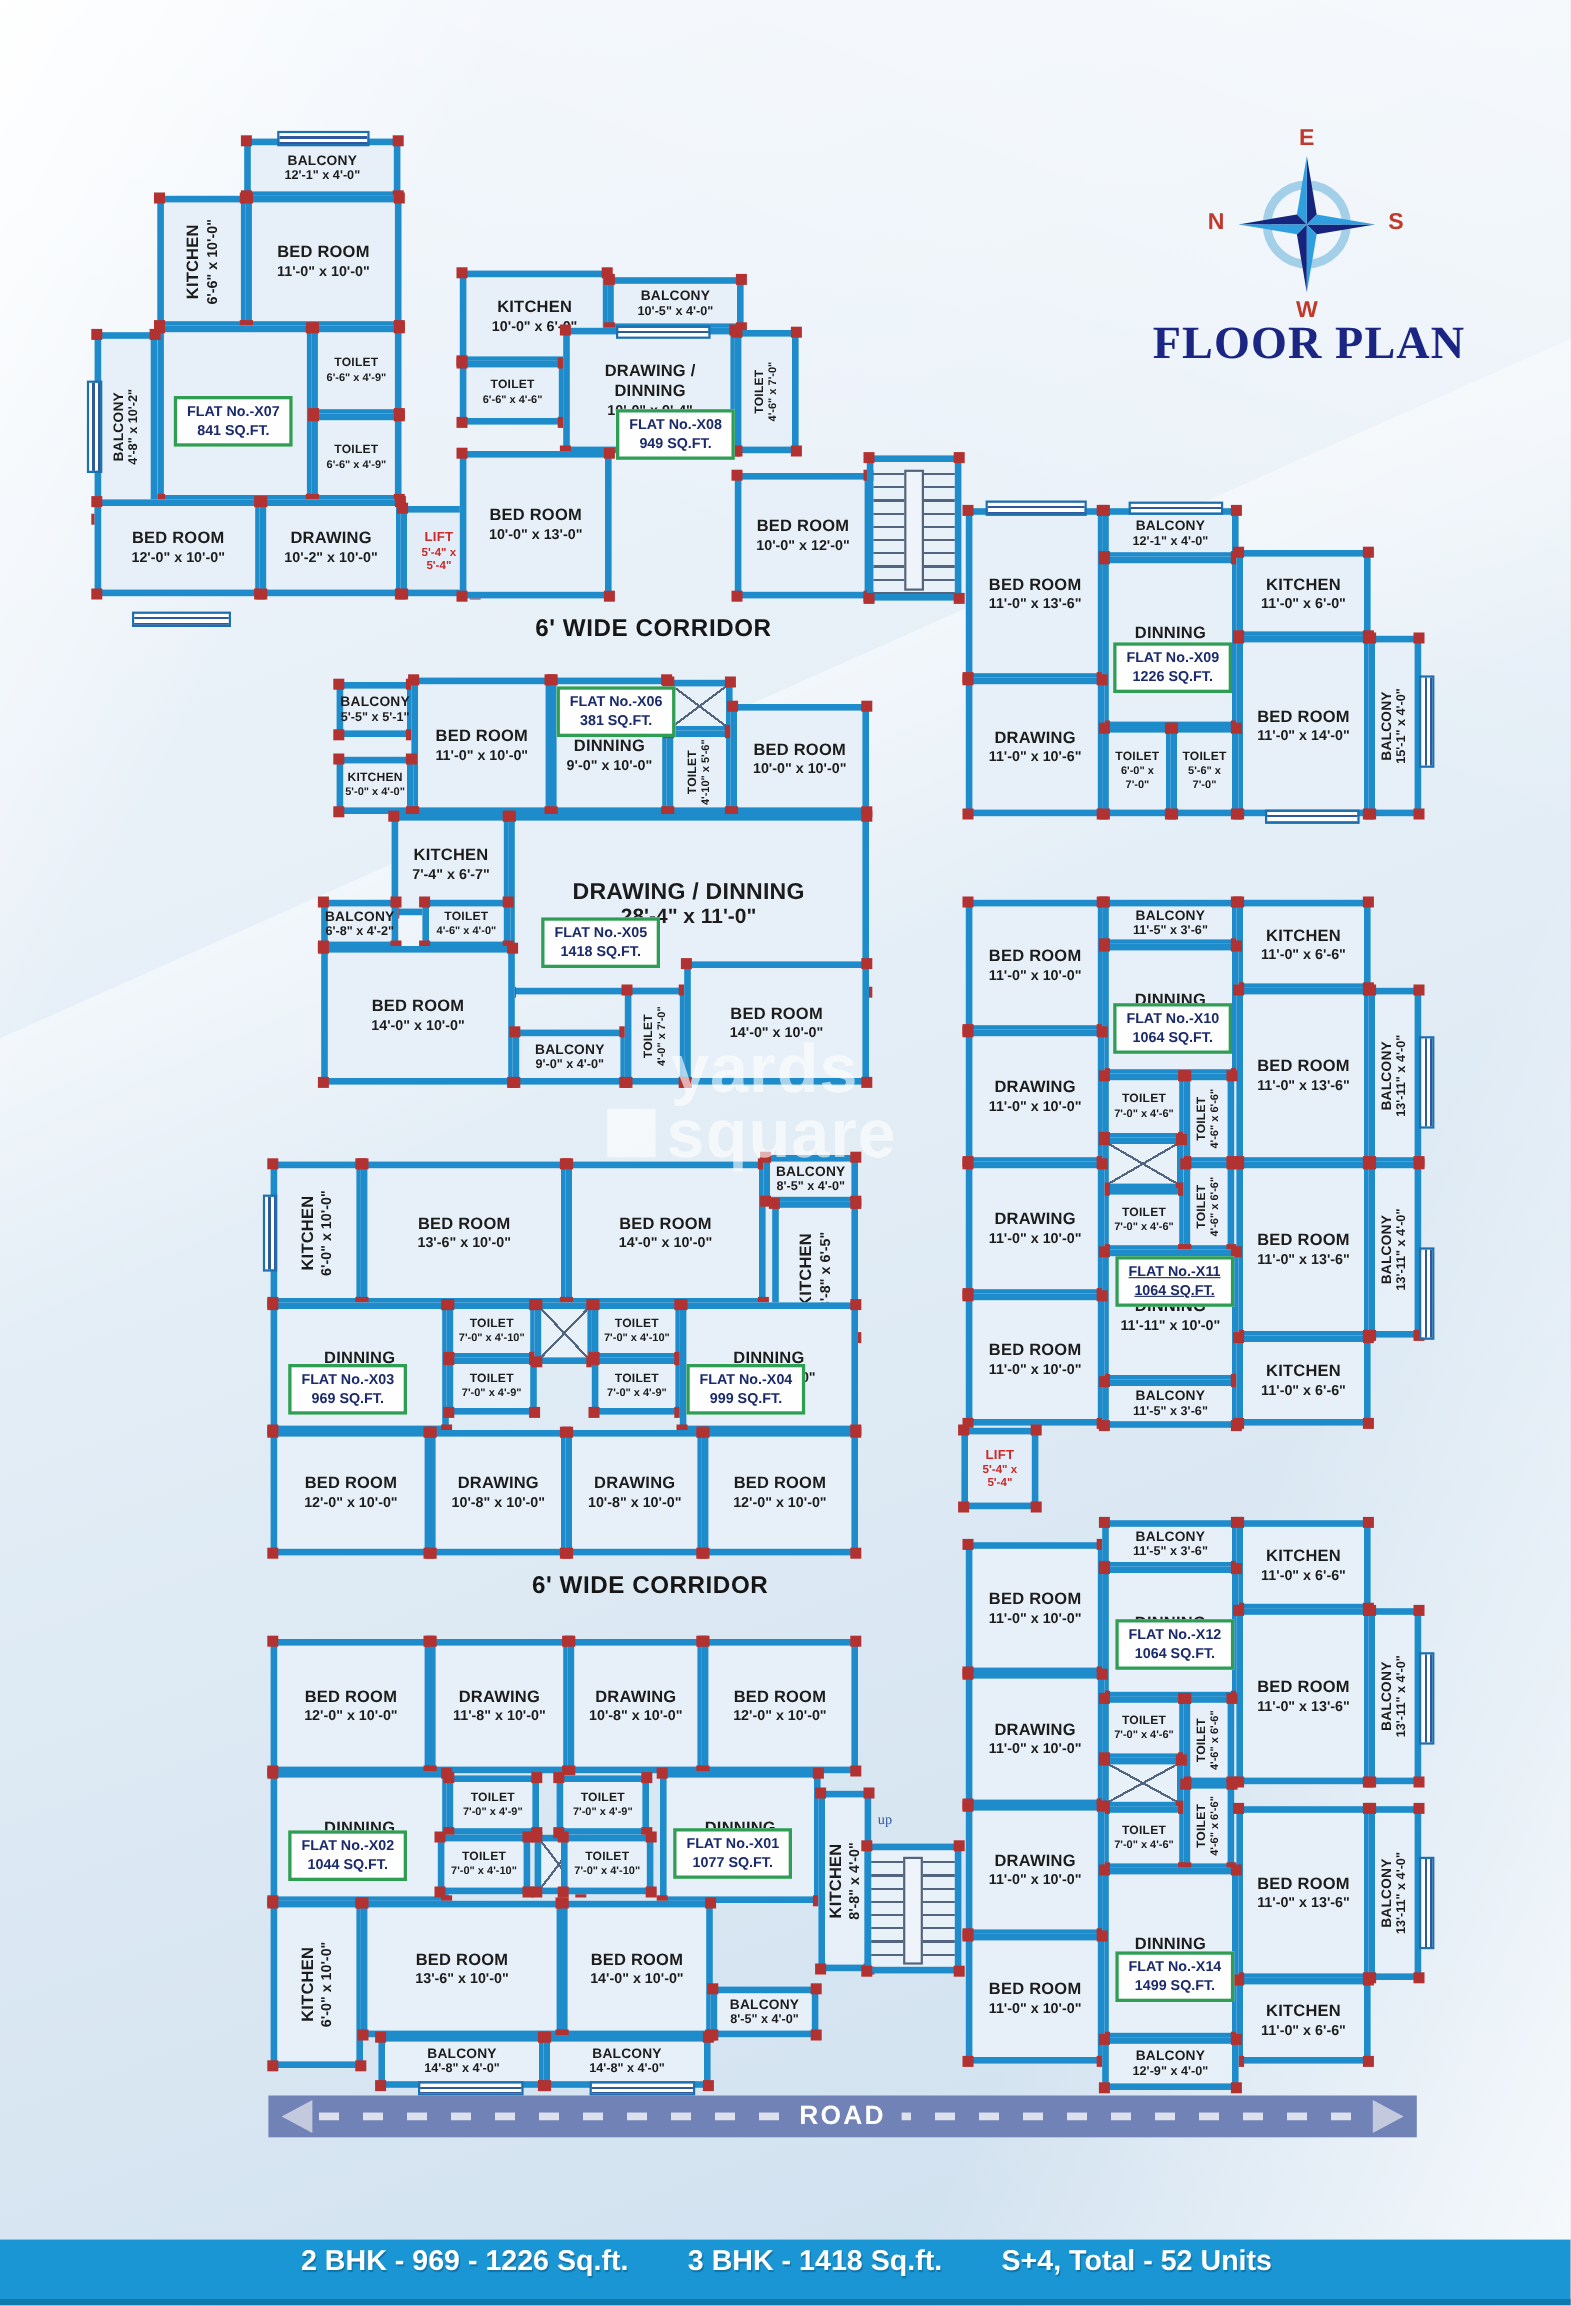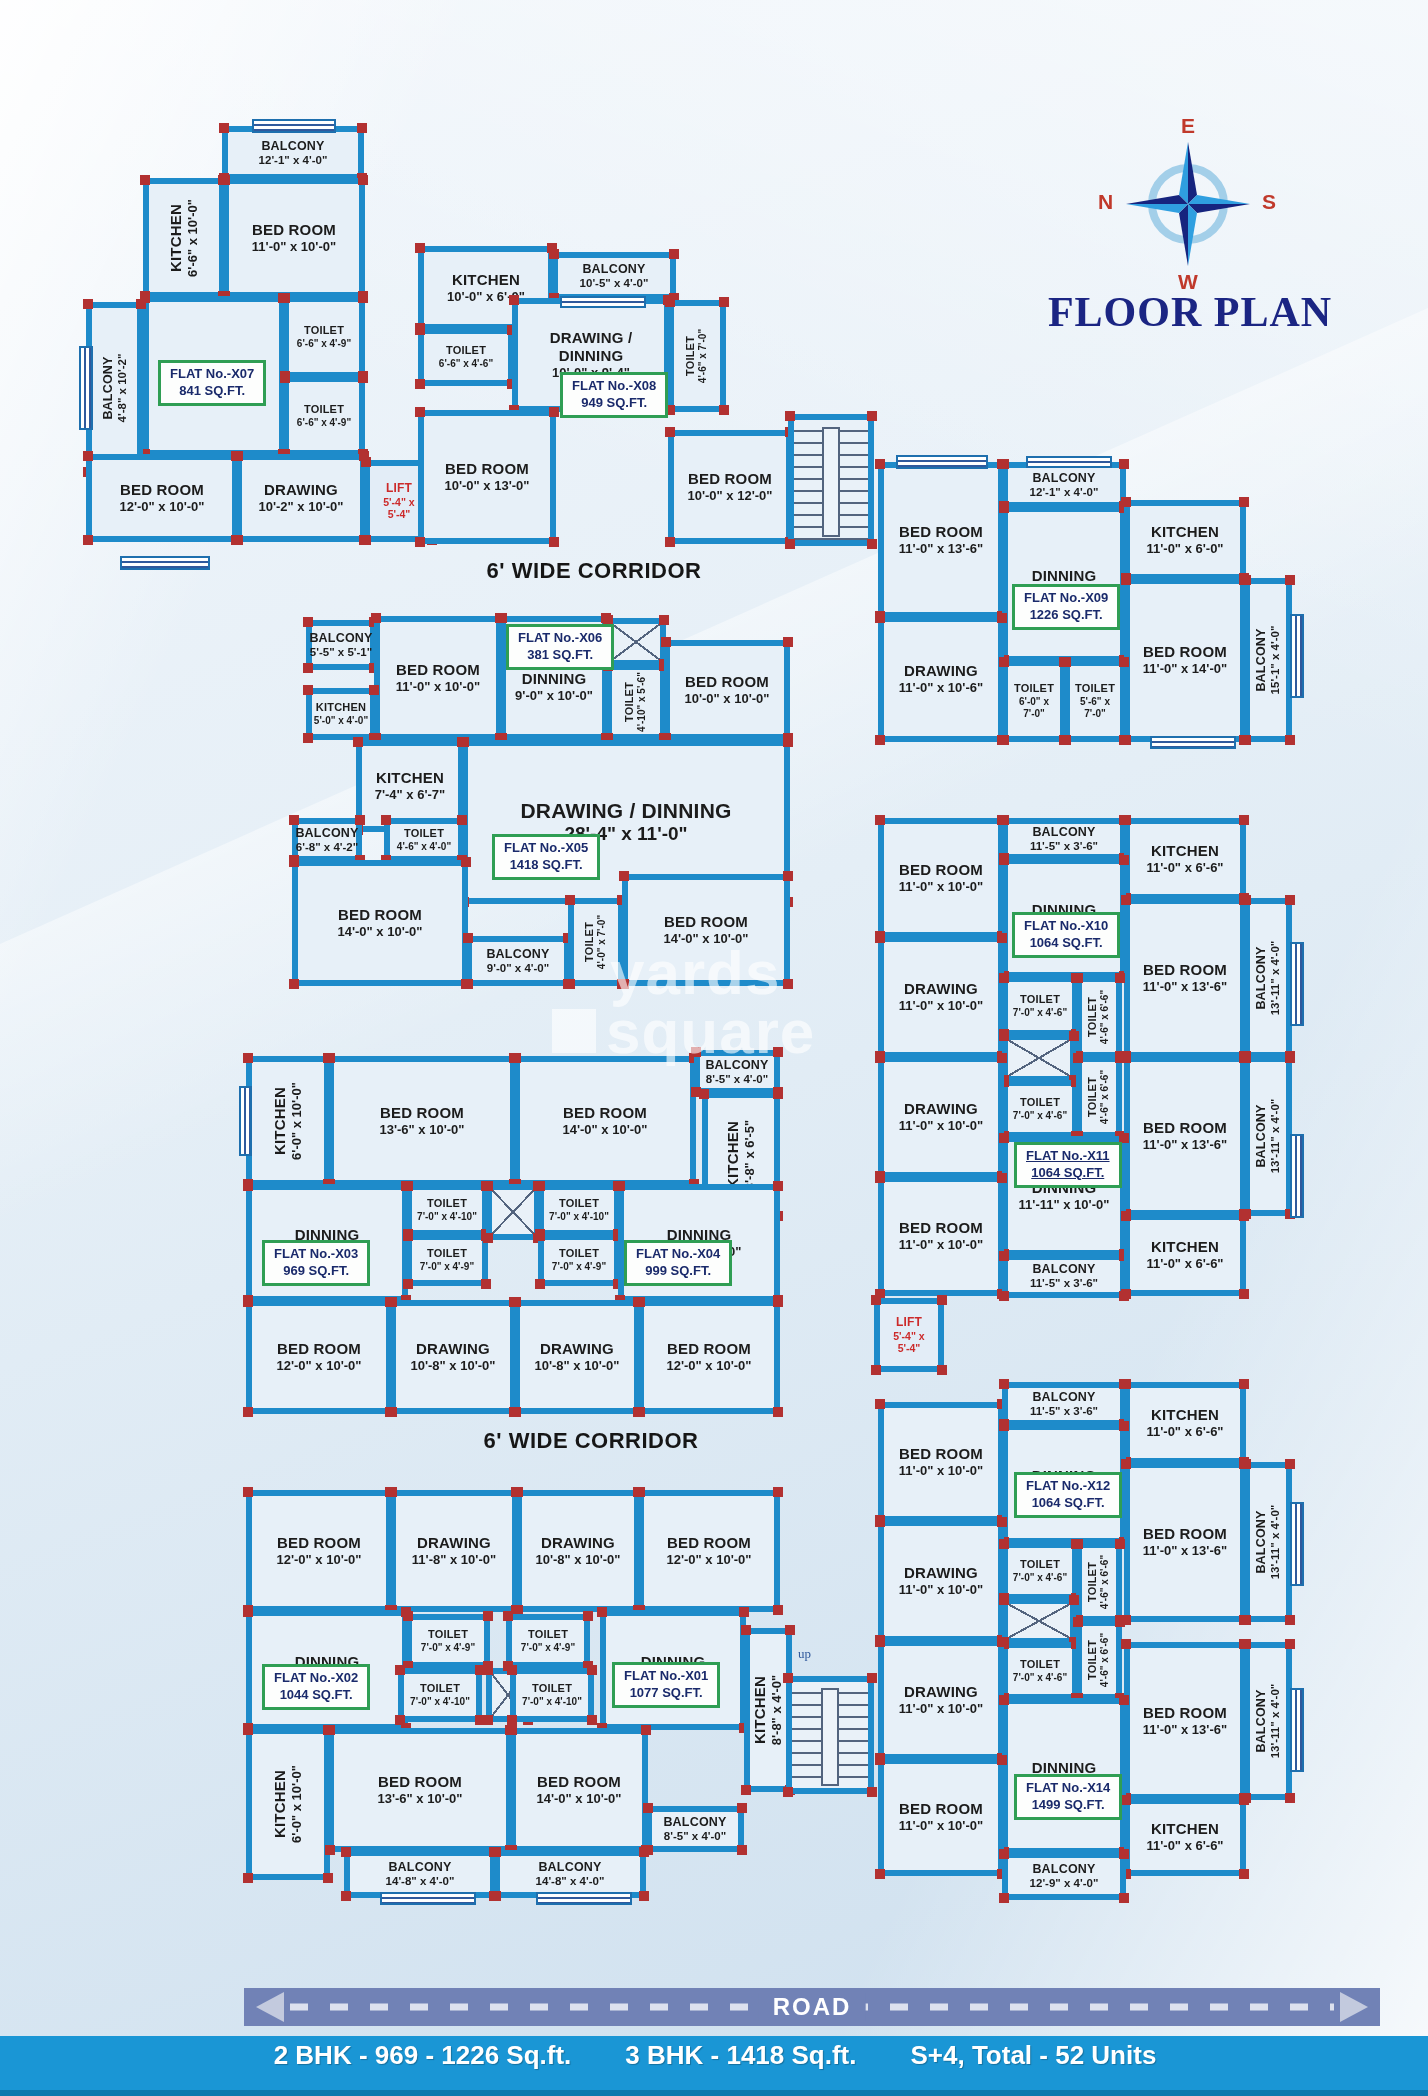--- a/index.html
+++ b/index.html
@@ -50,21 +50,21 @@
       color:rgba(255,255,255,.62);font-weight:bold;font-size:62px;line-height:.95;letter-spacing:1px;}
   .watermark .sq{display:inline-block;width:44px;height:44px;background:rgba(255,255,255,.62);margin-right:10px;}
   .title{position:absolute;left:1005px;top:288px;width:370px;z-index:6;text-align:center;
       font-family:"Liberation Serif",serif;font-weight:bold;font-size:42px;color:#1b2583;letter-spacing:1px;}
   .compass{position:absolute;left:1108px;top:118px;width:160px;height:172px;z-index:6;}
   .compass .pt{position:absolute;color:#c0392b;font-weight:bold;font-size:21px;}
   .compass .pt.top{left:50%;top:-4px;transform:translateX(-50%);}
   .compass .pt.right{right:-8px;top:50%;transform:translateY(-58%);}
   .compass .pt.bottom{left:50%;bottom:-4px;transform:translateX(-50%);}
   .compass .pt.left{left:-10px;top:50%;transform:translateY(-58%);}
-  .road{position:absolute;left:244px;top:1988px;width:1136px;height:38px;background:#7182b6;z-index:6;}
+  .road{position:absolute;left:244px;top:1905px;width:1044px;height:38px;background:#7182b6;z-index:6;}
   .road .dash{position:absolute;left:46px;right:46px;top:50%;height:7px;transform:translateY(-50%);
       background:repeating-linear-gradient(90deg,#dde1ee 0 18px,transparent 18px 40px);}
   .road .ar{position:absolute;top:50%;width:0;height:0;border-top:15px solid transparent;border-bottom:15px solid transparent;}
   .road .ar.l{left:12px;transform:translateY(-50%);border-right:28px solid #c3cade;}
   .road .ar.r{right:12px;transform:translateY(-50%);border-left:28px solid #c3cade;}
   .road .rtxt{position:absolute;left:50%;top:50%;transform:translate(-50%,-50%);background:#7182b6;
       padding:0 14px;color:#fff;font-weight:bold;font-size:24px;letter-spacing:2px;}
   .legend{position:absolute;left:0;top:2036px;width:1428px;height:60px;background:#1a96d5;z-index:6;
       display:flex;justify-content:center;align-items:flex-start;padding-top:4px;box-sizing:border-box;}
   .legend::after{content:"";position:absolute;left:0;bottom:0;width:100%;height:6px;background:#0f78ad;}

